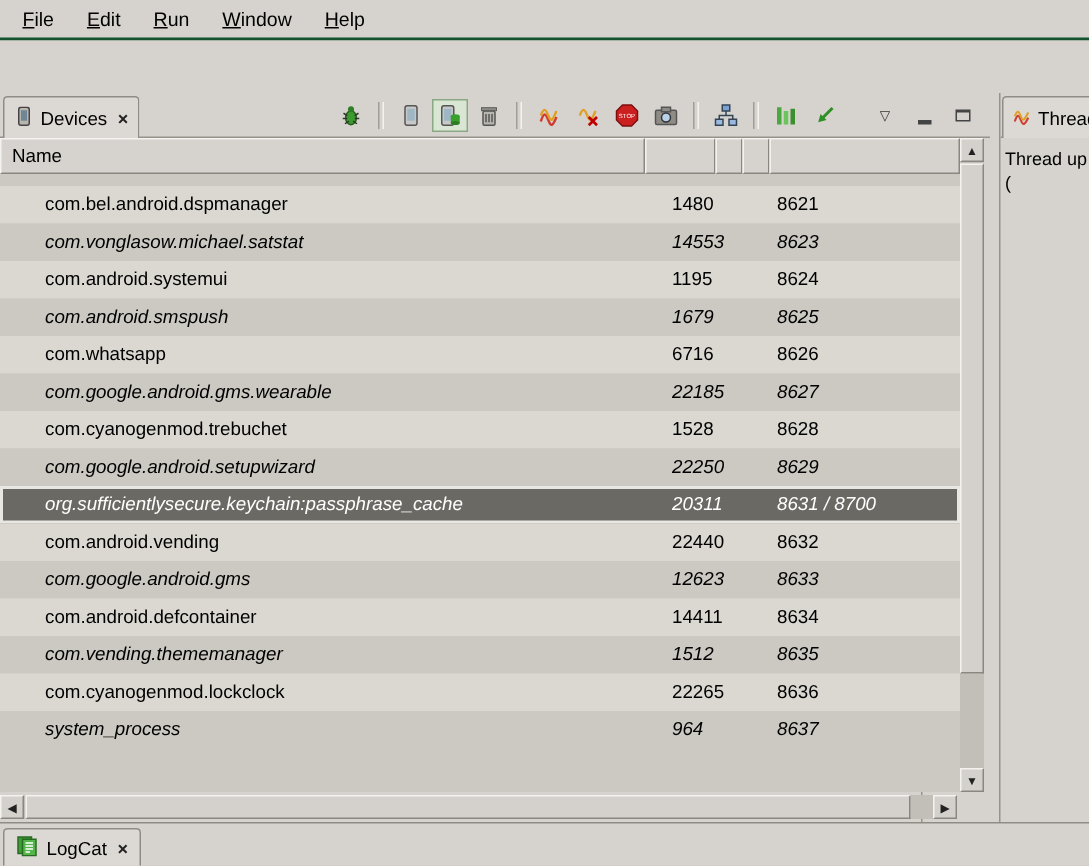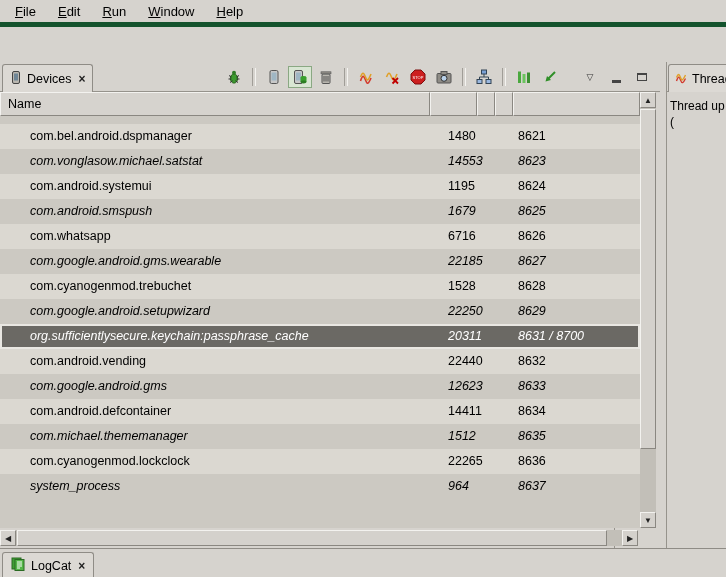--- a/index.html
+++ b/index.html
@@ -1,19 +1,19 @@
 <!DOCTYPE html>
 <html><head>
 <meta charset="utf-8">
 <style>
   html,body{margin:0;padding:0;}
   body{width:726px;height:577px;position:relative;background:#d6d3ce;font-family:"Liberation Sans",sans-serif;color:#000;overflow:hidden;}
 
   
-  .menubar{position:absolute;left:0;top:0;width:726px;height:27px;display:flex;align-items:center;padding-left:4px;box-sizing:border-box;border-bottom:5px solid #14532d;background:#d6d3ce;}
+  .menubar{position:absolute;left:0;top:0;width:726px;height:27px;display:flex;align-items:center;padding-left:4px;box-sizing:border-box;border-bottom:2px solid #14532d;background:#d6d3ce;}
   .menu-item{padding:4px 11px;font-size:13px;cursor:default;}
 
   .toolbar-strip{position:absolute;left:0;top:27px;width:726px;height:35px;background:#d6d3ce;}
 
   
   .devices-panel{position:absolute;left:0;top:62px;width:615px;height:486px;border-right:1px solid #96938c;box-sizing:border-box;background:#d6d3ce;}
   .panel-header{position:absolute;left:0;top:0;width:660px;height:30px;border-bottom:1px solid #96938c;box-sizing:border-box;background:#d6d3ce;}
   .tab{position:absolute;left:2px;top:2px;height:28px;display:flex;align-items:center;gap:5px;background:#dcd9d4;border:1px solid #8f8c86;border-bottom:none;border-radius:3px 3px 0 0;padding:0 7px;font-size:12.5px;box-sizing:border-box;}
   .tab-close{font-size:12px;color:#222;margin-left:2px;font-weight:bold;}
 
@@ -256,21 +256,21 @@
     <span class="pname">com.google.android.gms</span>
     <span class="ppid">12623</span>
     <span class="pport">8633</span>
   </div>
       <div class="prow even">
     <span class="pname">com.android.defcontainer</span>
     <span class="ppid">14411</span>
     <span class="pport">8634</span>
   </div>
       <div class="prow odd">
-    <span class="pname">com.michael.thememanager</span>
+    <span class="pname">com.vending.thememanager</span>
     <span class="ppid">1512</span>
     <span class="pport">8635</span>
   </div>
       <div class="prow even">
     <span class="pname">com.cyanogenmod.lockclock</span>
     <span class="ppid">22265</span>
     <span class="pport">8636</span>
   </div>
       <div class="prow odd">
     <span class="pname">system_process</span>

